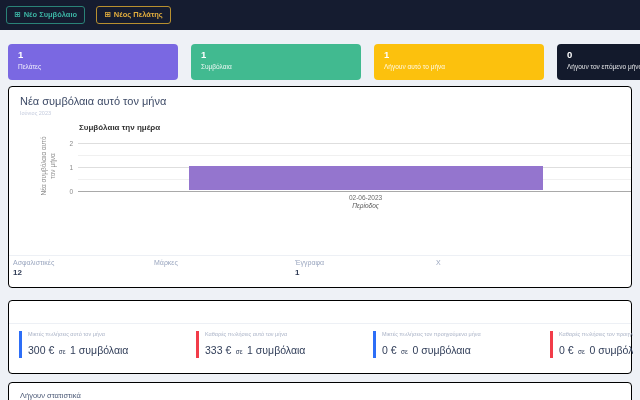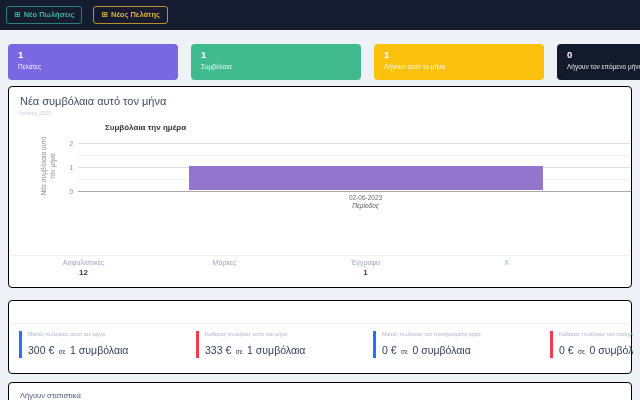--- a/index.html
+++ b/index.html
@@ -41,21 +41,21 @@
     border:1px solid #000000; border-radius:4px;
   }
   .card-chart  { top:86px;  height:202px; }
   .card-sales  { top:300px; height:74px;  }
   .card-general{ top:382px; height:40px;  }
   .section-title { font-size:7.5px; color:#4a5875; padding:8px 0 0 11px; }
   .divider { position:absolute; left:0; width:100%; height:1px; background:#edf0f5; }
   
   .chart-main-title { position:absolute; left:11px; top:8px; font-size:11px; color:#3d4a66; }
   .chart-subtitle   { position:absolute; left:11px; top:23px; font-size:5.5px; color:#c4cbdd; }
-  .chart-legend-title { position:absolute; left:70px; top:36px; font-size:8px; font-weight:bold; color:#333;margin-left:26px; }
+  .chart-legend-title { position:absolute; left:70px; top:36px; font-size:8px; font-weight:bold; color:#333; }
   .plot { position:absolute; left:69px; top:56px; width:553px; height:48px; }
   .gridline { position:absolute; left:0; width:100%; height:1px; }
   .grid-major { background:#dedede; }
   .grid-minor { background:#f0f0f0; }
   .grid-zero  { background:#a9a9a9; }
   .ytick {
     position:absolute; right:100%; margin-right:5px; width:12px;
     font-size:6.5px; color:#8a8a8a; text-align:right; transform:translateY(-50%);
   }
   .bar {
@@ -73,41 +73,41 @@
   .yaxis-label {
     position:absolute; left:11px; top:69px; width:60px; height:20px;
     transform:rotate(-90deg); font-size:6.5px; line-height:1.35;
     color:#8a8a8a; text-align:center;
   }
   
   .stats-strip {
     position:absolute; left:4px; top:172px; width:705px;
     display:flex; overflow:hidden;
   }
-  .stat-col { flex:0 0 141px; text-align:center; }
+  .stat-col { flex:0 0 141px; text-align:left; }
   .stat-label { font-size:7px; color:#9aa6bf; }
   .stat-value { font-size:8px; font-weight:bold; color:#2f3b55; margin-top:2px; }
   
   .sales-row {
     position:absolute; top:30px; left:0; width:624px;
     display:flex; gap:11px; padding-left:10px; overflow:hidden;
   }
   .sale-item { flex:0 0 166px; border-left:3px solid #2d6ef7; padding-left:6px; }
   .sale-label { font-size:5.5px; color:#a9b2c6; white-space:nowrap; }
   .sale-value { margin-top:3px; color:#313e59; white-space:nowrap; }
   .sale-amount, .sale-contracts { font-size:10.5px; }
   .sale-sep { font-size:6.5px; }
 </style>
 </head>
 <body>
 
 <div class="navbar">
   <div class="nav-btn btn-teal">
     <span class="glyph">⊞</span>
-    <span>Νέο Πωλήσεις</span>
+    <span>Νέο Συμβόλαιο</span>
   </div>
   <div class="nav-btn btn-gold">
     <span class="glyph">⊞</span>
     <span>Νέος Πελάτης</span>
   </div>
 </div>
 
 <div class="kpi-row">
   <div class="kpi" style="background-color: rgb(122, 104, 226);">
     <div class="kpi-value">1</div>

